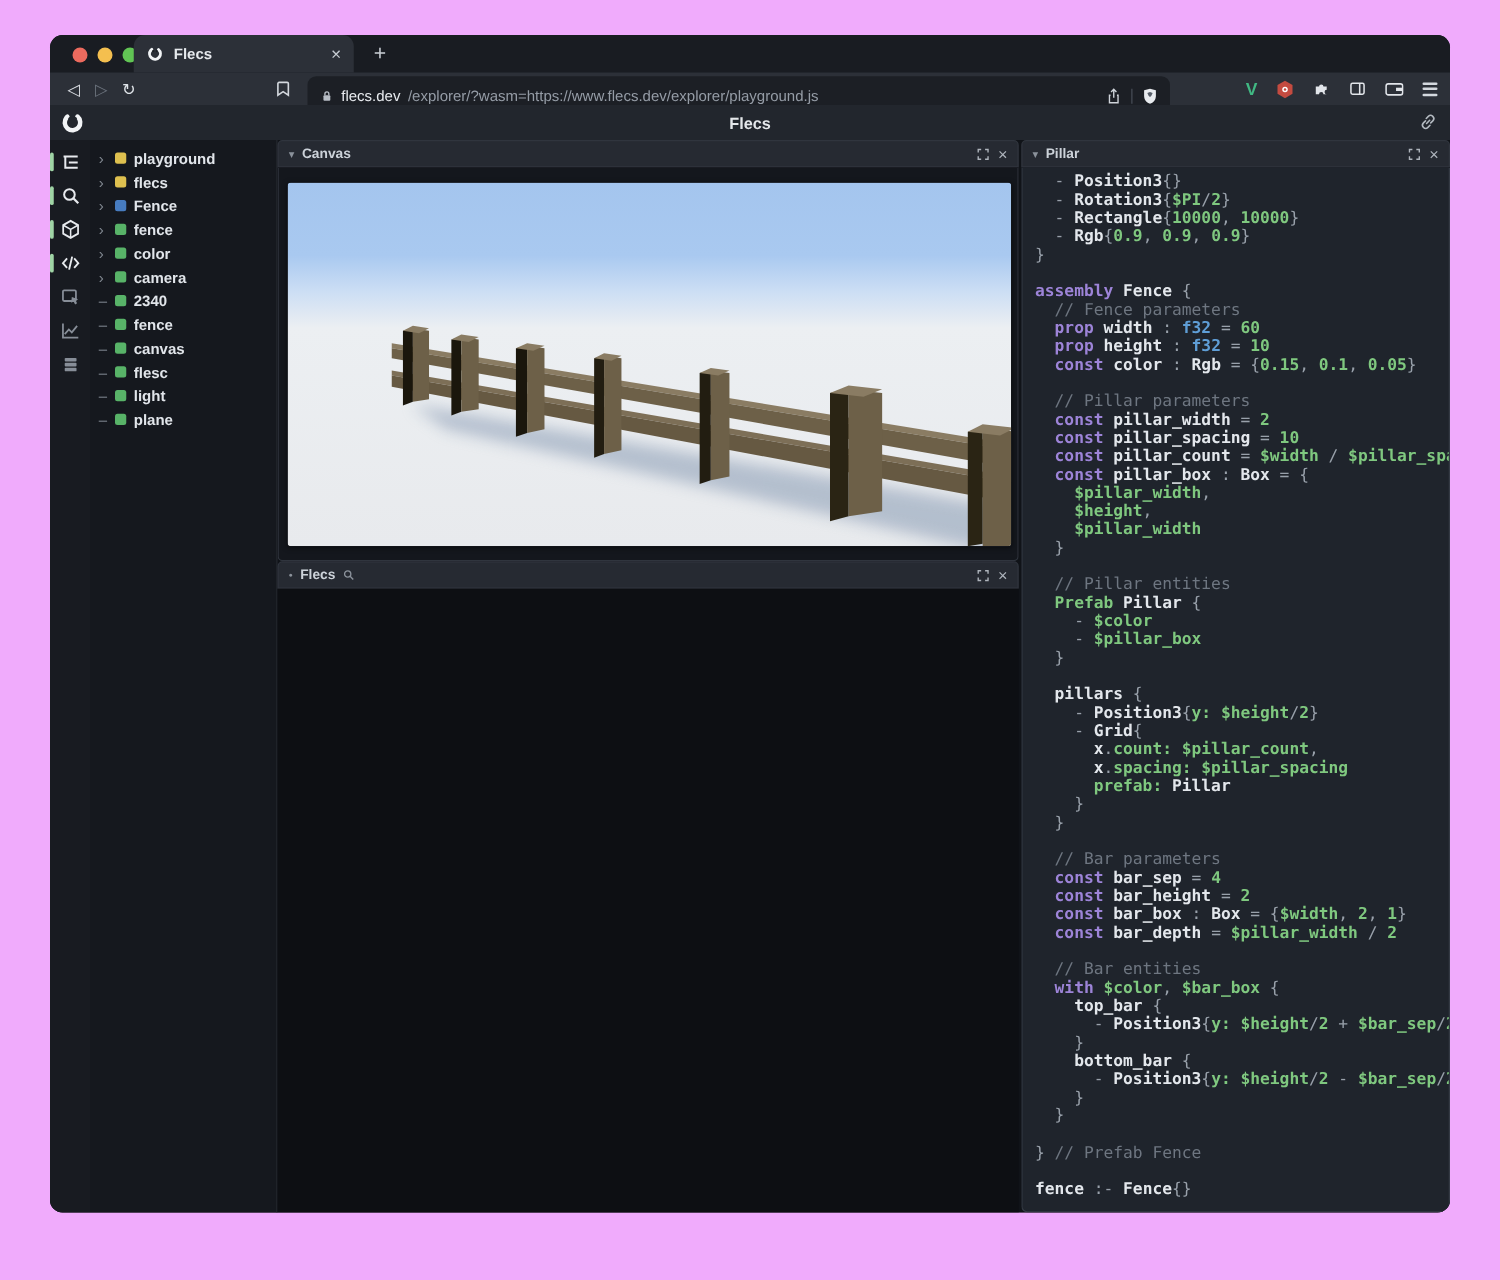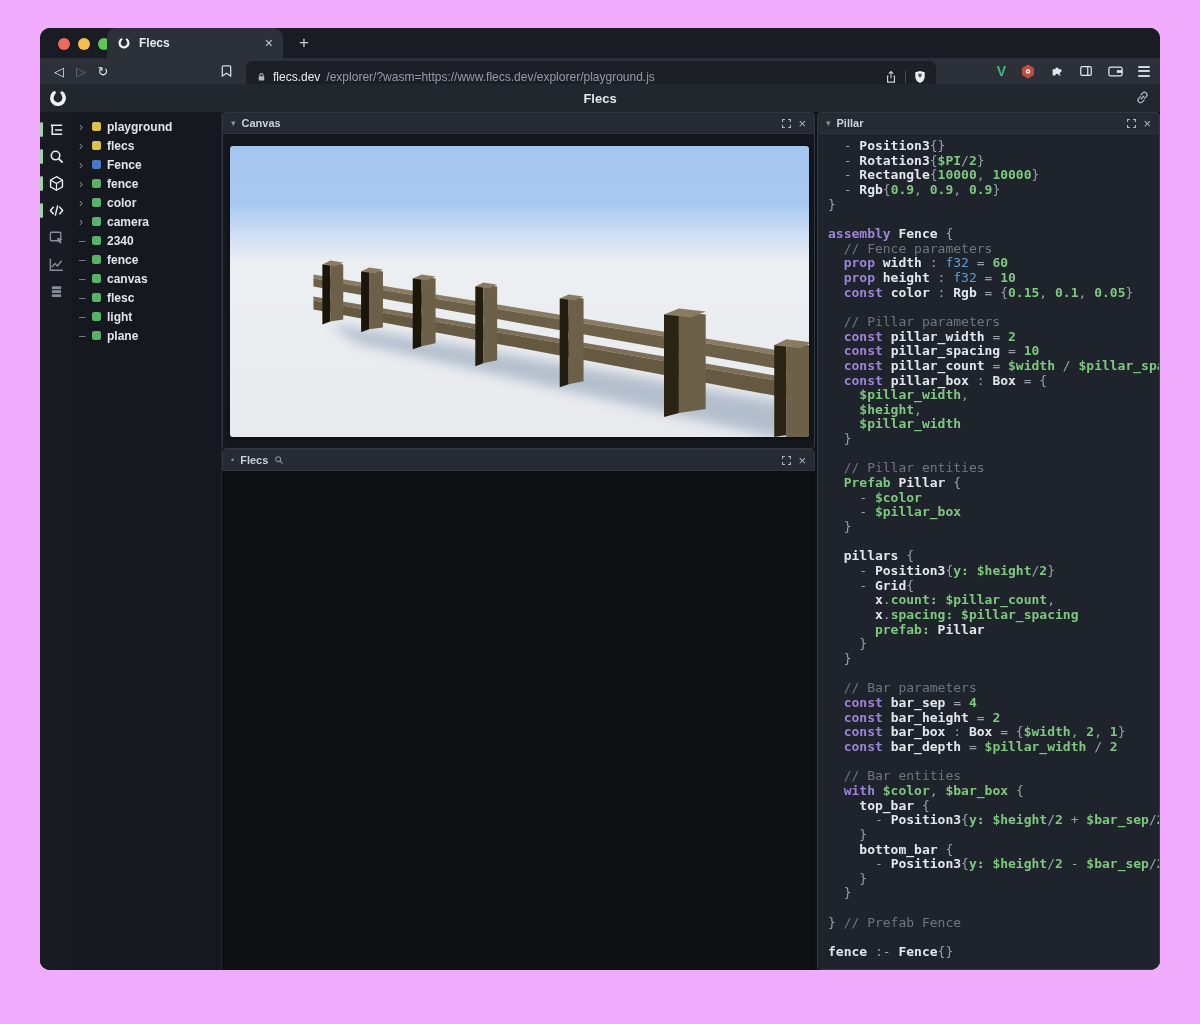--- a/index.html
+++ b/index.html
@@ -85,21 +85,21 @@
   .editor-body{position:absolute;left:0;top:22px;right:0;bottom:0;background:#1f242c;
                border:1px solid #343a44;border-top:none;border-radius:0 0 5px 5px;overflow:hidden;}
   .code{padding:5px 0 0 10px;font-family:"DejaVu Sans Mono",monospace;font-size:13px;
         line-height:14.66px;white-space:pre;}
   .cl{height:14.66px;}
   .o{color:var(--code-punct,#99a1ab);}
   .i{color:var(--code-ident,#e3e7ec);font-weight:700;}
   .k{color:var(--code-keyword,#9d84d8);font-weight:600;}
   .v{color:var(--code-var,#7fc87f);font-weight:700;}
   .n{color:var(--code-num,#7fc87f);font-weight:700;}
-  .t{color:var(--code-type,#5f9ed6);font-weight:400;}
+  .t{color:var(--code-type,#5f9ed6);font-weight:700;}
   .c{color:var(--code-comment,#6e7681);}
   svg{display:block;}
 </style>
 </head>
 <body>
 
 <div class="stage">
   <div class="window">
 
     <div class="tabstrip">

